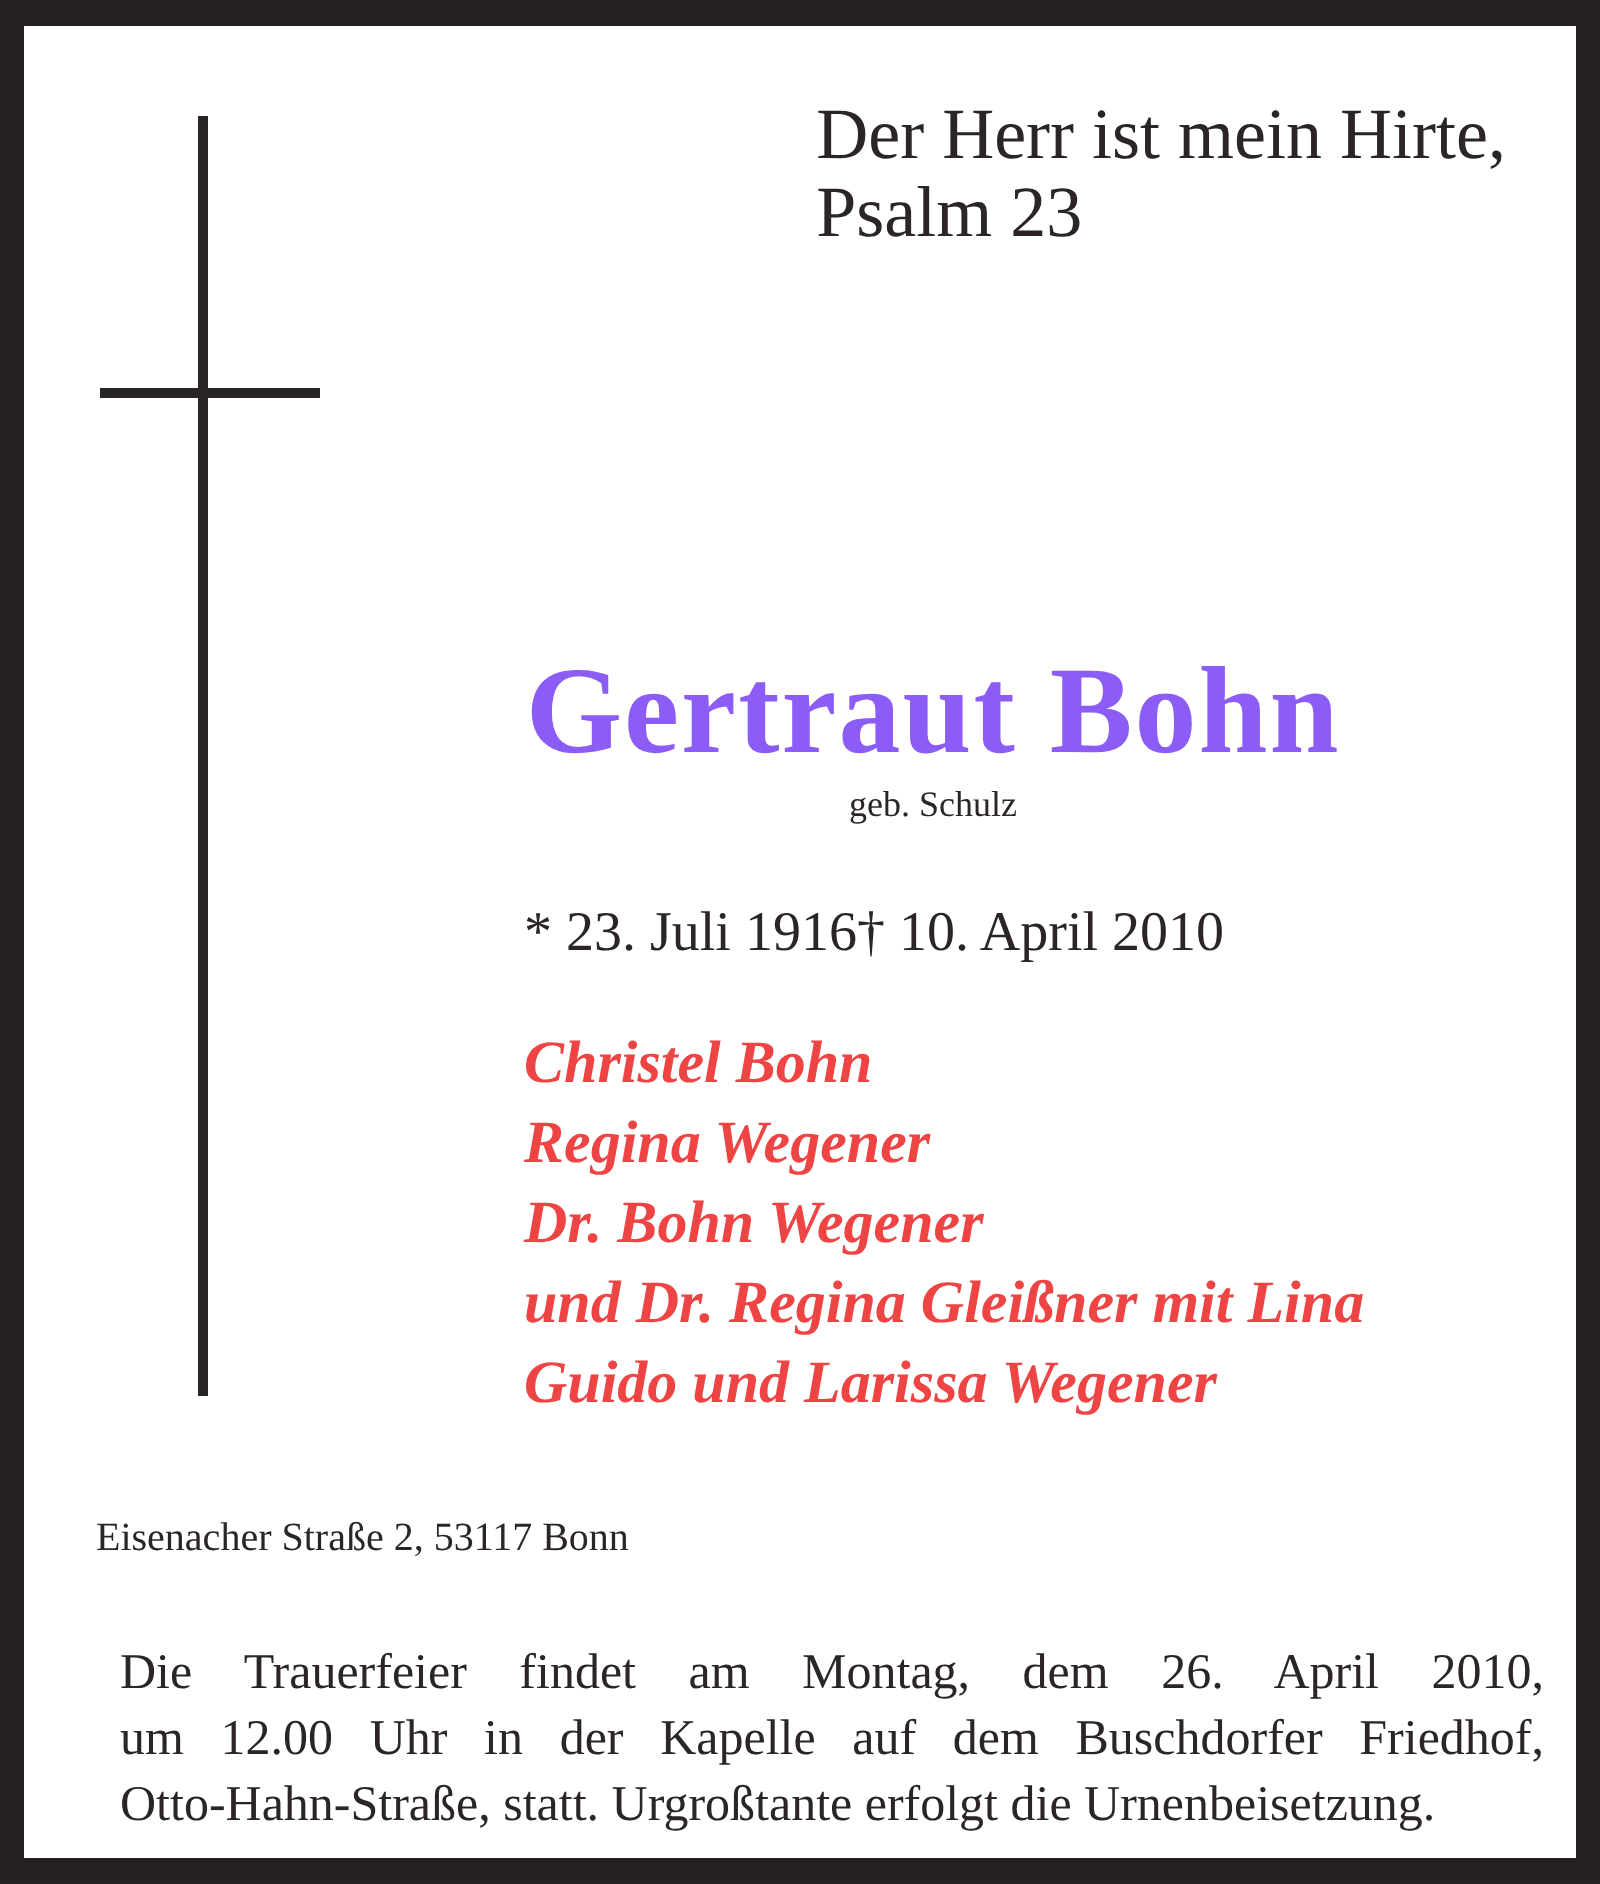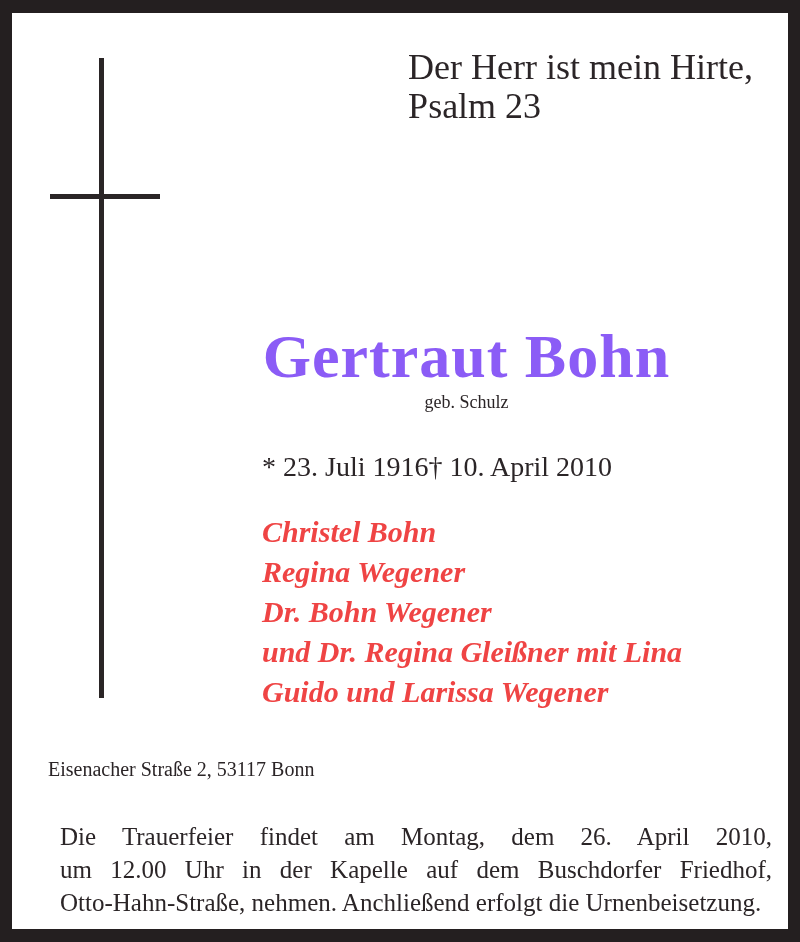--- a/index.html
+++ b/index.html
@@ -162,17 +162,17 @@
       <div>Dr. Bohn Wegener</div>
       <div>und Dr. Regina Gleißner mit Lina</div>
       <div>Guido und Larissa Wegener</div>
     </div>
 
     <div class="address">Eisenacher Straße 2, 53117 Bonn</div>
 
     <div class="funeral">
       <div class="just">Die Trauerfeier findet am Montag, dem 26. April 2010,</div>
       <div class="just">um 12.00 Uhr in der Kapelle auf dem Buschdorfer Friedhof,</div>
-      <div>Otto-Hahn-Straße, nehmen. Anchließend erfolgt die Urnenbeisetzung.</div>
+      <div>Otto-Hahn-Straße, statt. Urgroßtante erfolgt die Urnenbeisetzung.</div>
     </div>
 
   </div>
 </div>
 
 </body></html>

